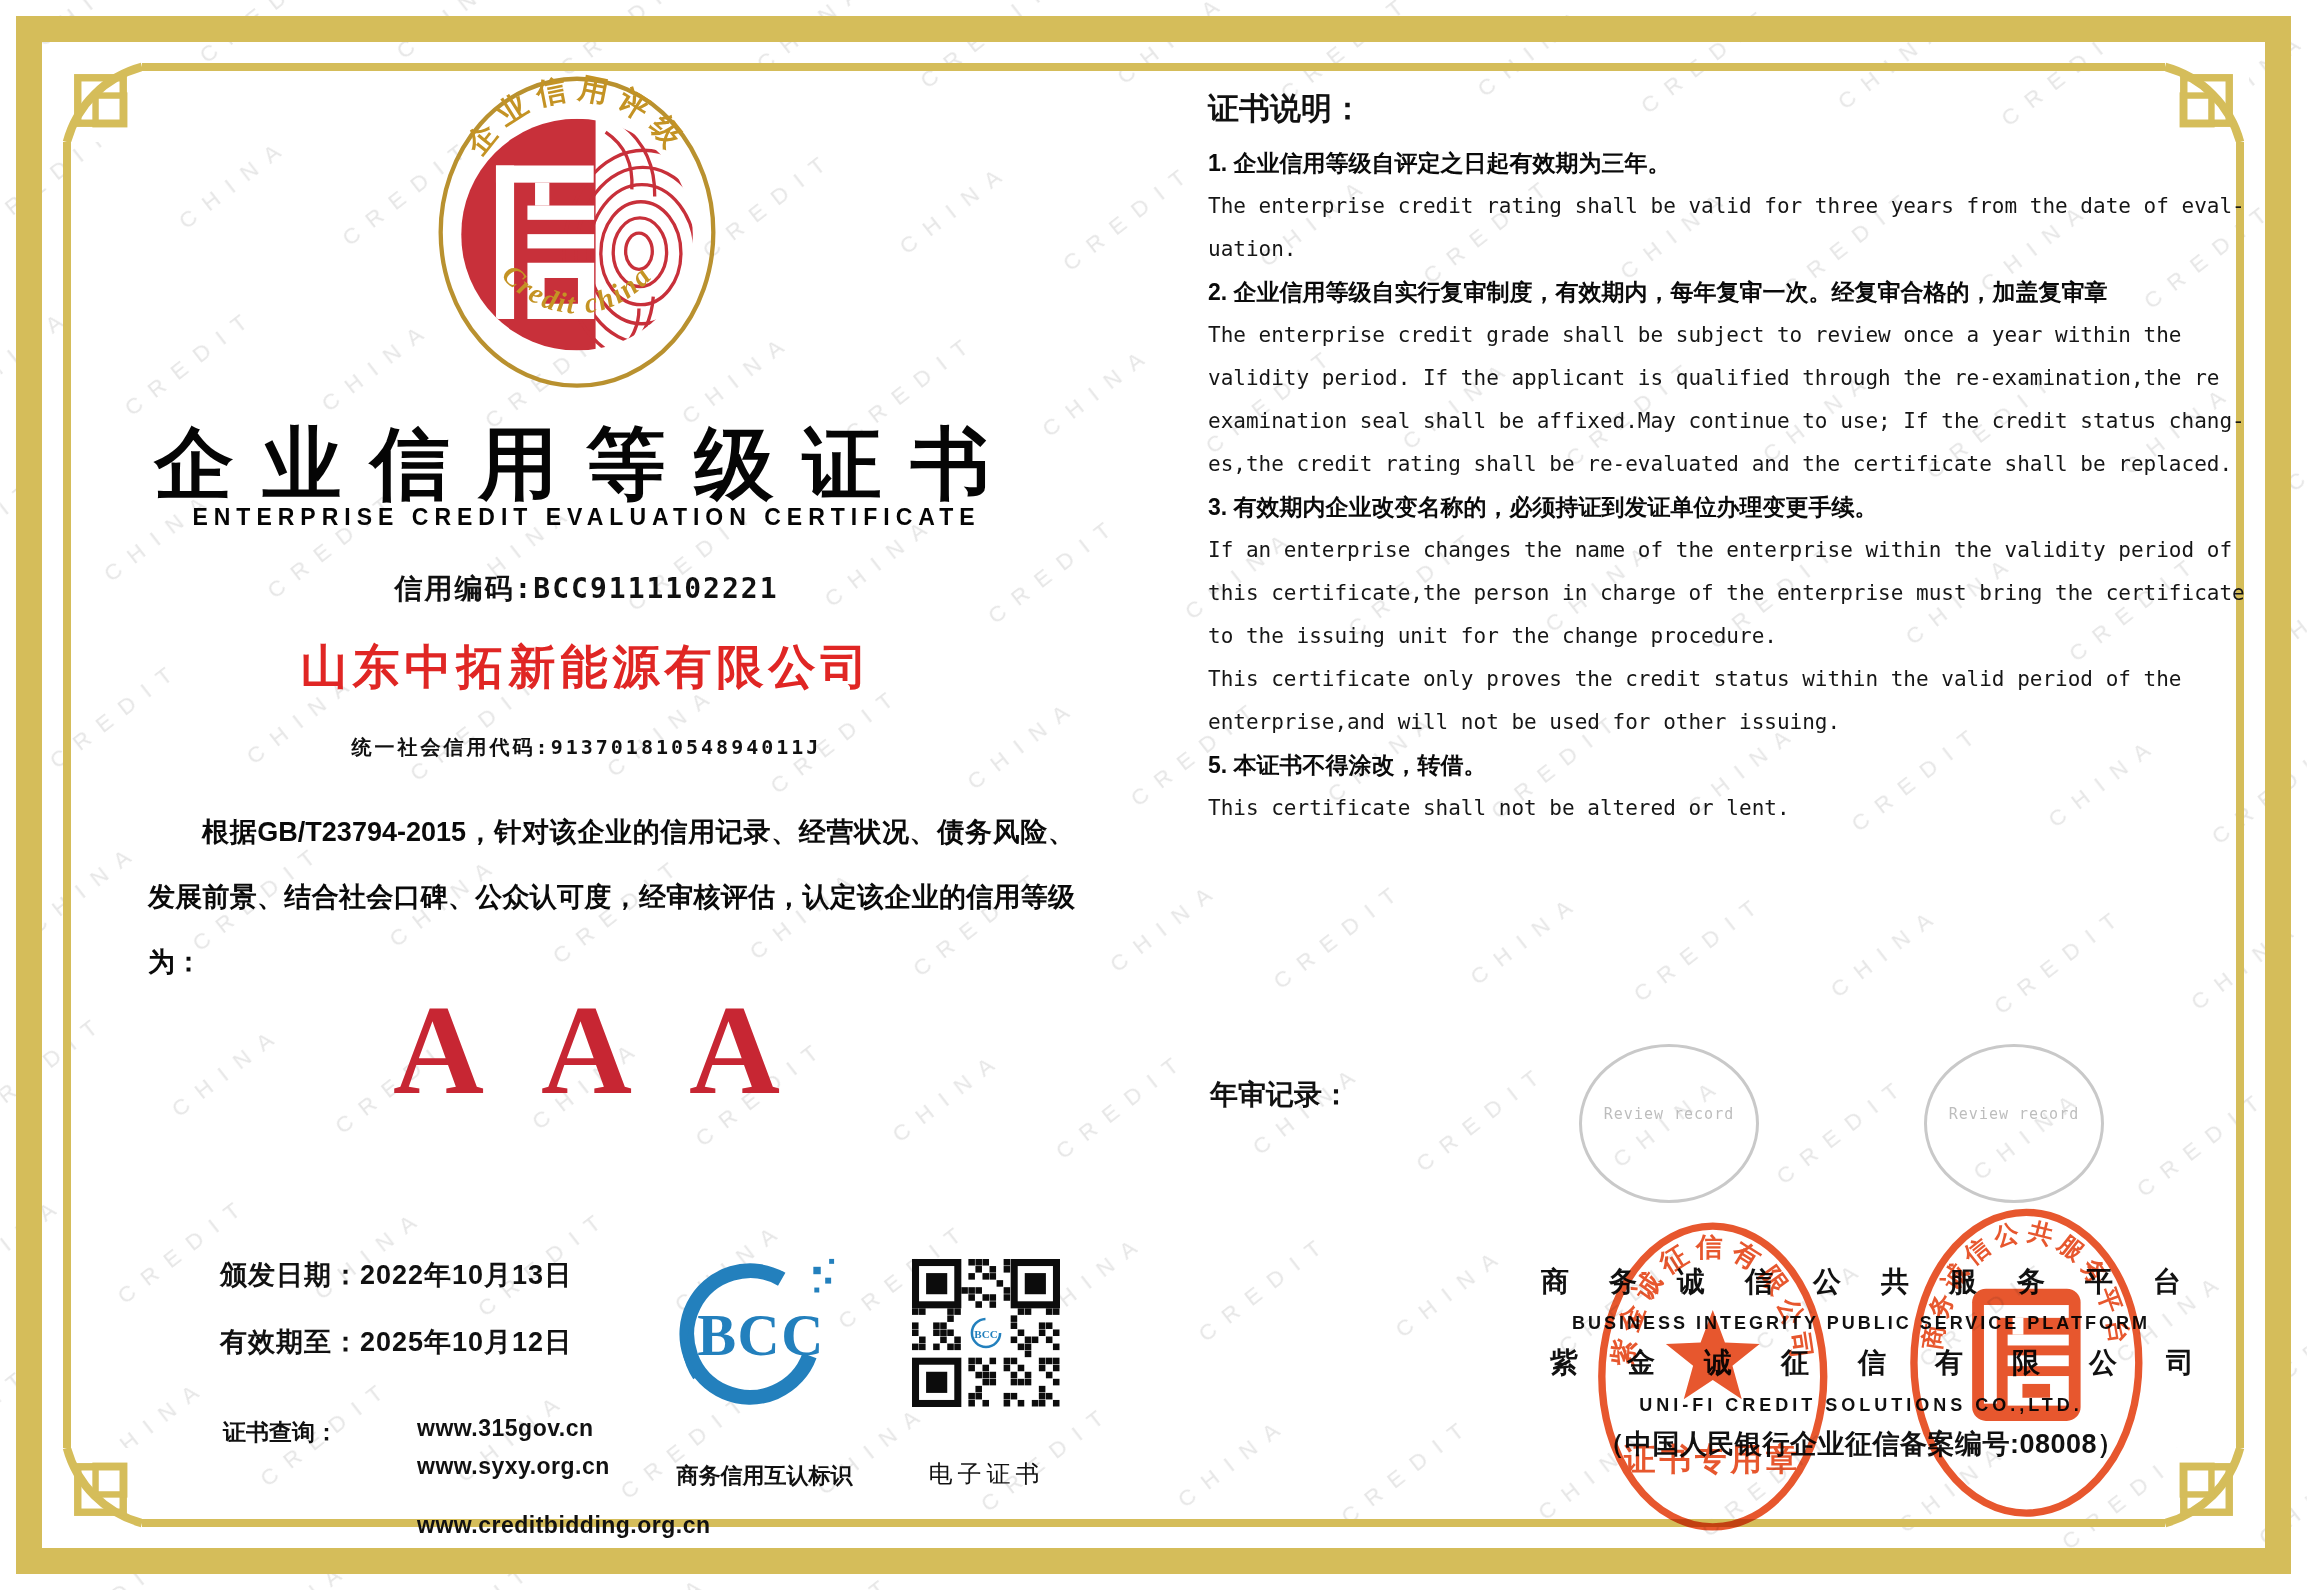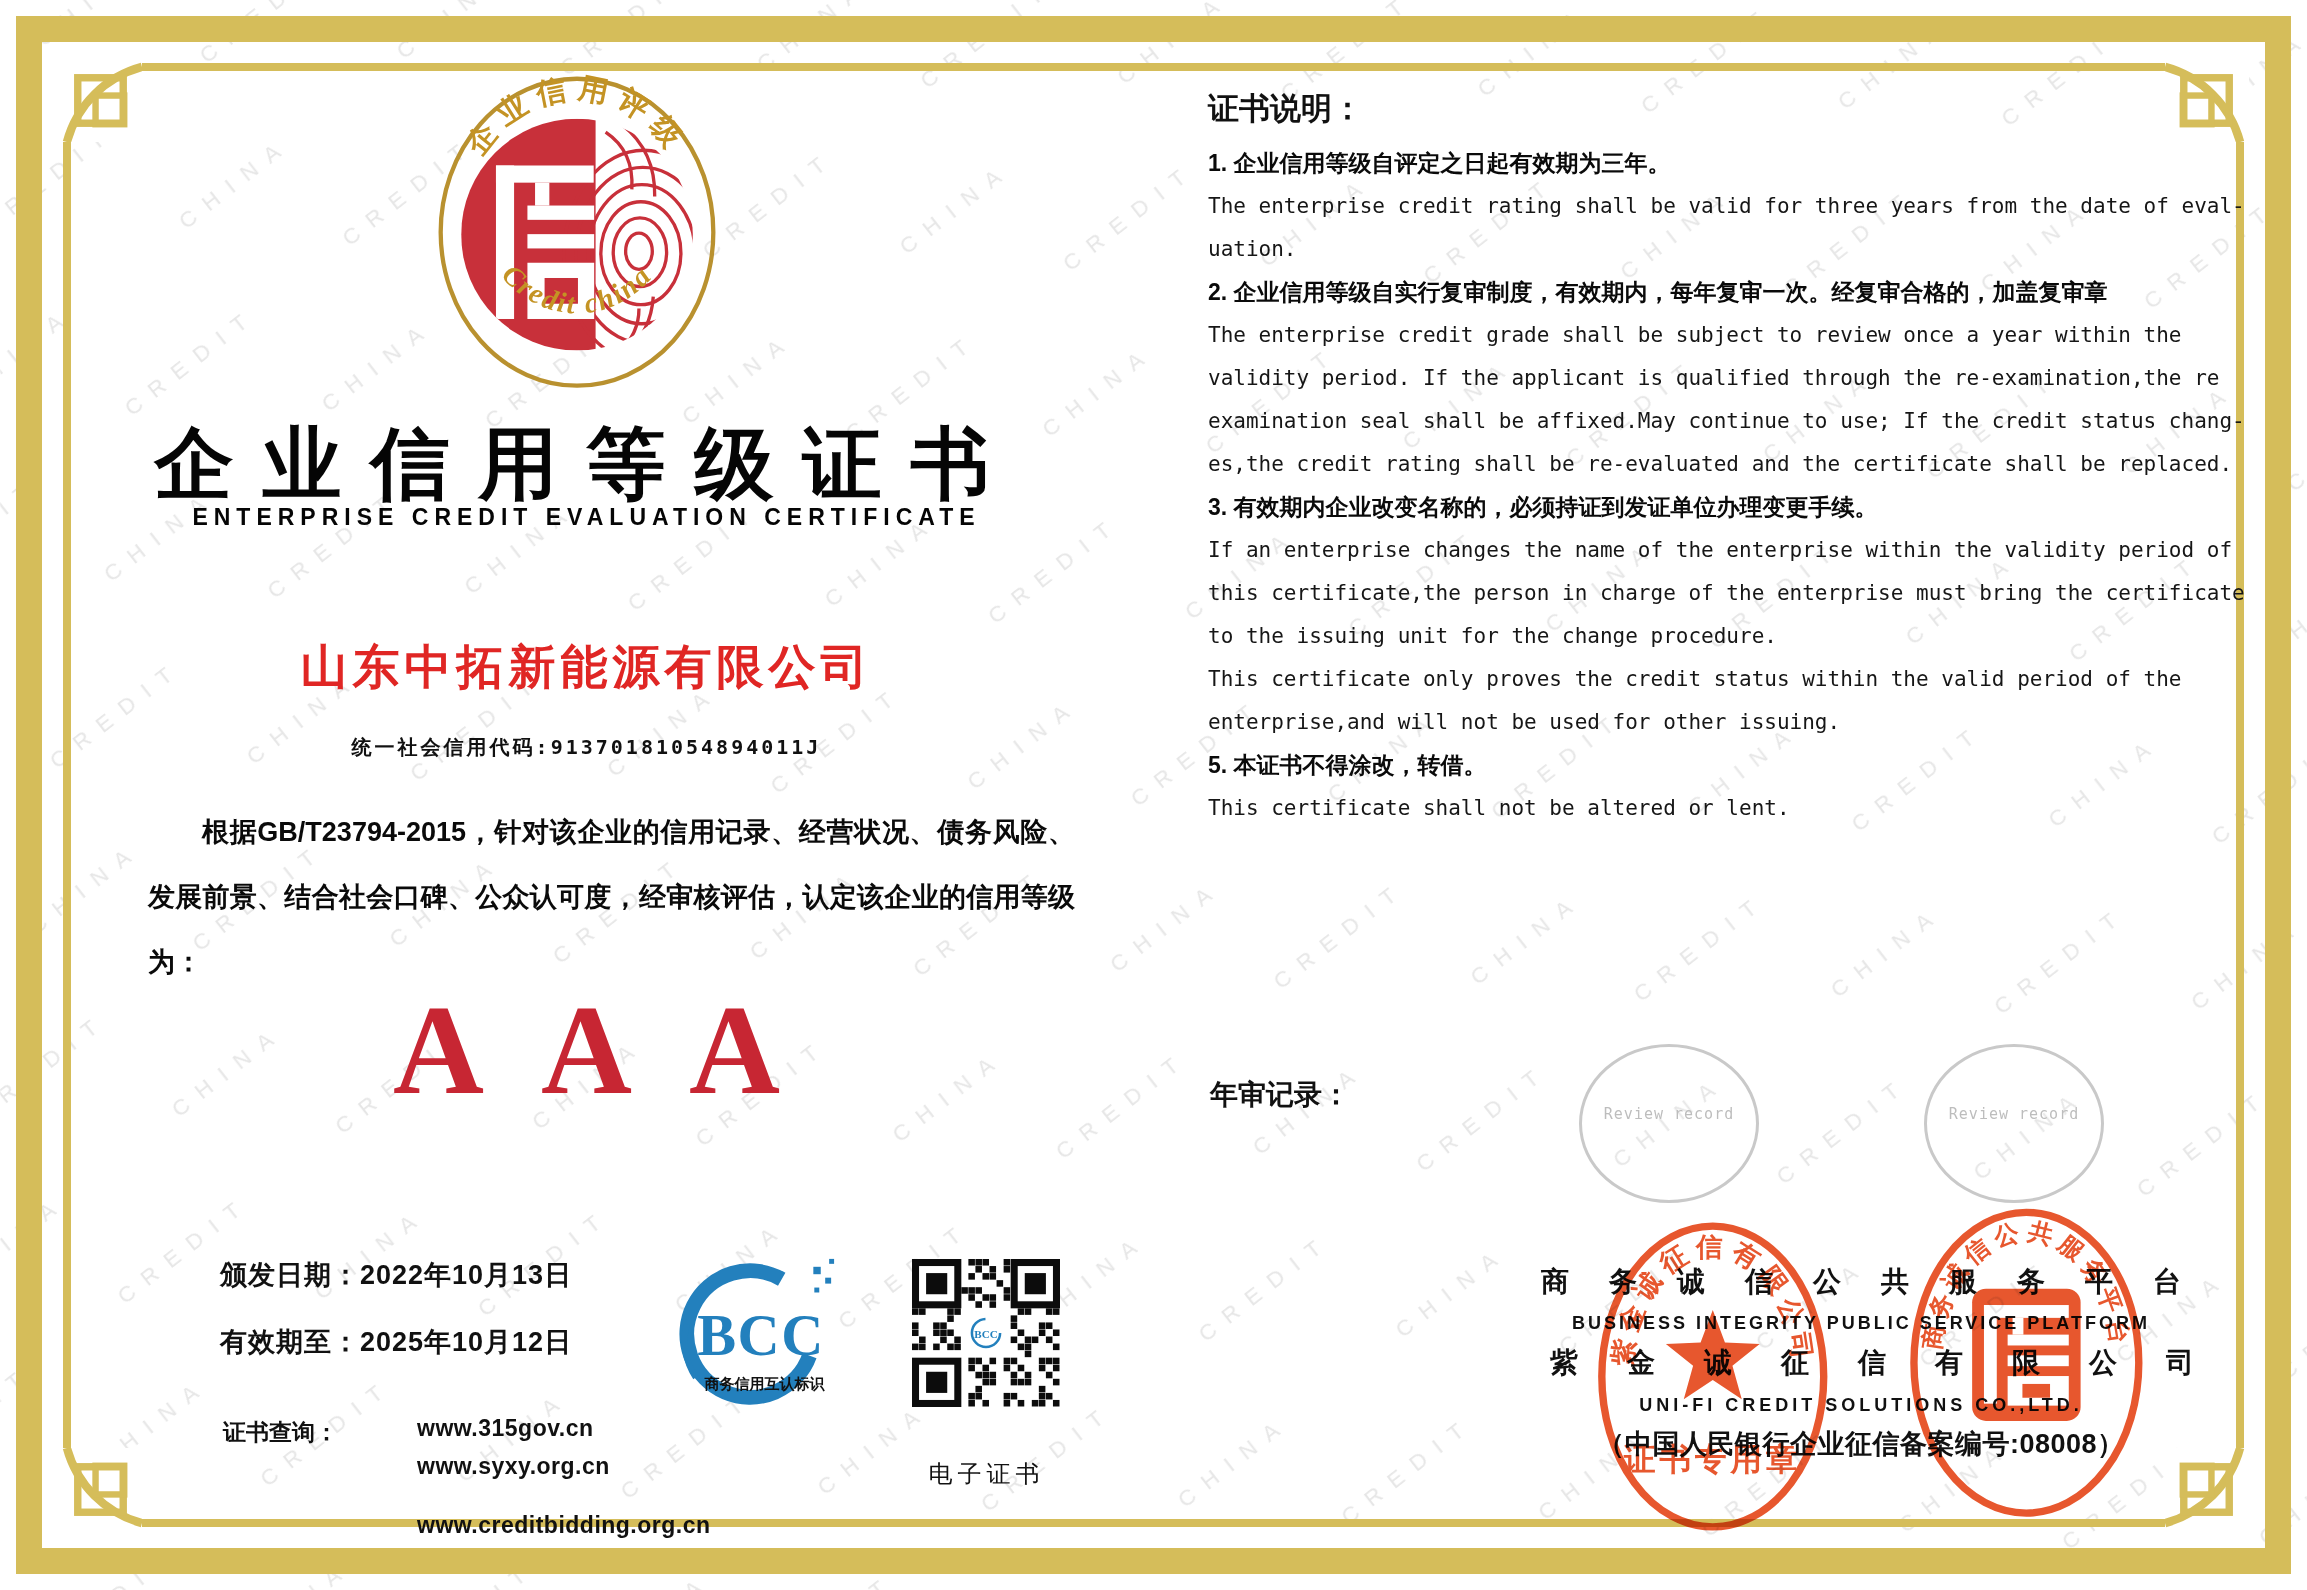--- a/index.html
+++ b/index.html
@@ -28,21 +28,21 @@
   .social-code{position:absolute;left:118px;top:734px;width:937px;text-align:center;
               font-size:20px;font-weight:700;letter-spacing:3px;font-family:"DejaVu Sans Mono",monospace;}
   .statement{position:absolute;left:148px;top:800px;width:927px;font-size:27px;font-weight:700;
               line-height:65px;text-align:justify;text-indent:2em;color:#0a0a0a;}
   .rating{position:absolute;left:118px;top:979px;width:937px;text-align:center;color:#c72633;
               font-family:"Liberation Serif",serif;font-size:126px;font-weight:700;letter-spacing:57px;text-indent:57px;}
   .date-row{position:absolute;left:220px;font-size:27px;font-weight:700;letter-spacing:1px;white-space:nowrap;}
   .query-label{position:absolute;left:223px;top:1417px;font-size:23px;font-weight:700;}
   .query-url{position:absolute;left:417px;font-size:23px;font-weight:700;letter-spacing:0.5px;}
   .bcc-logo{position:absolute;left:666px;top:1250px;}
-  .bcc-label{position:absolute;left:656px;top:1375px;width:217px;text-align:center;font-size:15px;font-weight:700;}
+  .bcc-label{position:absolute;left:656px;top:1461px;width:217px;text-align:center;font-size:22px;font-weight:700;}
   .qr{position:absolute;left:912px;top:1259px;}
   .eqr-label{position:absolute;left:883px;top:1458px;width:207px;text-align:center;font-size:24px;
              font-family:"Liberation Serif",serif;letter-spacing:5px;}
   
   .instr-head{position:absolute;left:1208px;top:88px;font-size:31px;font-weight:800;}
   .instr{position:absolute;left:1208px;top:142px;width:967px;}
   .instr .line{display:block;height:43px;line-height:43px;white-space:nowrap;overflow:visible;}
   .instr .zh{font-size:23px;font-weight:700;color:#0a0a0a;}
   .instr .en{font-size:21px;font-family:"DejaVu Sans Mono",monospace;color:#161616;letter-spacing:0px;}
   .review-label{position:absolute;left:1210px;top:1076px;font-size:28px;font-weight:700;}
@@ -138,20 +138,21 @@
     <text font-size="62" font-weight="700" fill="#c49324" letter-spacing="20" font-family="Liberation Sans, sans-serif">
       <textPath href="#arcTop" startOffset="50%" text-anchor="middle">企业信用评级</textPath>
     </text>
     <text font-size="60" font-style="italic" font-weight="700" fill="#c49324" letter-spacing="5" font-family="Liberation Serif, serif">
       <textPath href="#arcBot" startOffset="50%" text-anchor="middle">Credit china</textPath>
     </text>
   </svg>
 
   <div class="cert-title">企业信用等级证书</div>
   <div class="cert-subtitle">ENTERPRISE CREDIT EVALUATION CERTIFICATE</div>
+  <div class="credit-code">信用编码:BCC9111102221</div>
   <div class="company">山东中拓新能源有限公司</div>
   <div class="social-code">统一社会信用代码:91370181054894011J</div>
   <div class="statement">根据GB/T23794-2015，针对该企业的信用记录、经营状况、债务风险、发展前景、结合社会口碑、公众认可度，经审核评估，认定该企业的信用等级为：</div>
   <div class="rating">AAA</div>
 
   <div class="date-row" style="top:1257px;">颁发日期：2022年10月13日</div>
   <div class="date-row" style="top:1324px;">有效期至：2025年10月12日</div>
   <div class="query-label">证书查询：</div>
   <div class="query-url" style="top:1415px;">www.315gov.cn</div>
   <div class="query-url" style="top:1453px;">www.syxy.org.cn</div>

